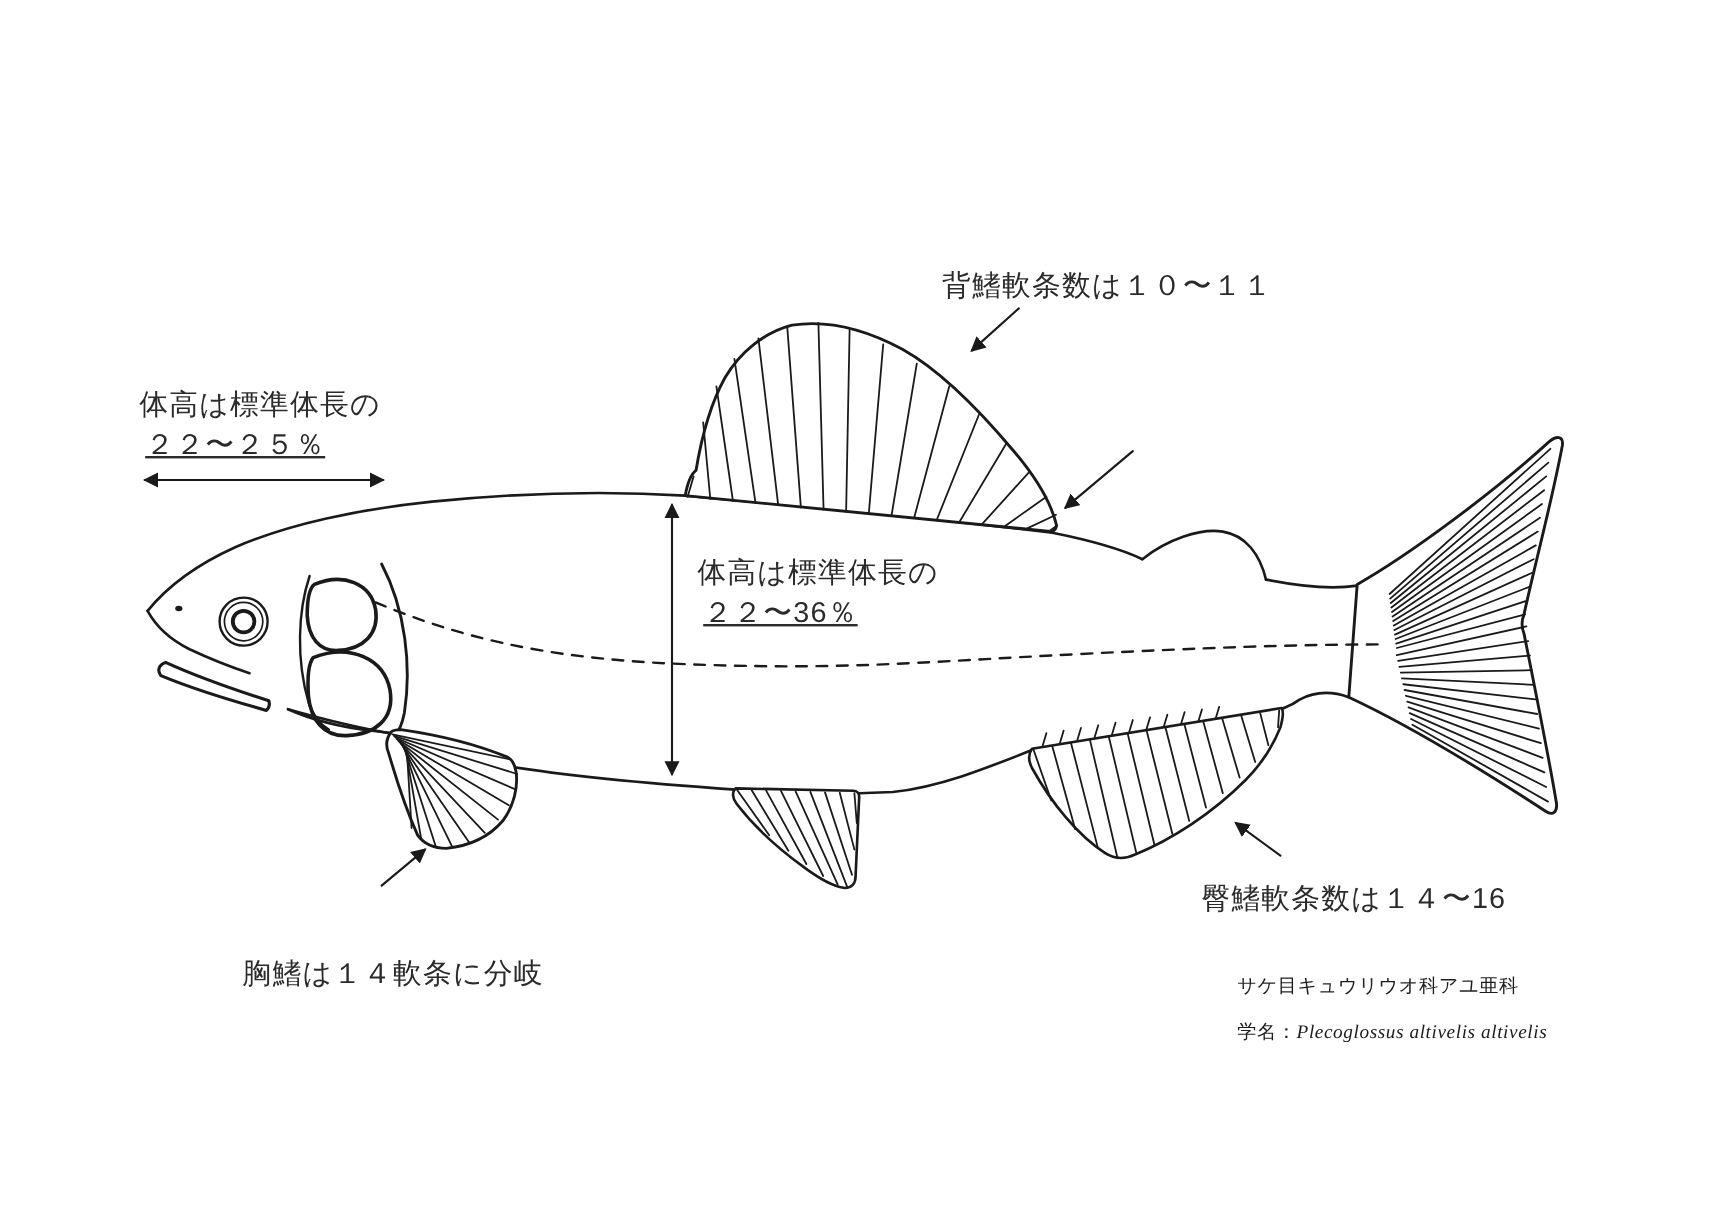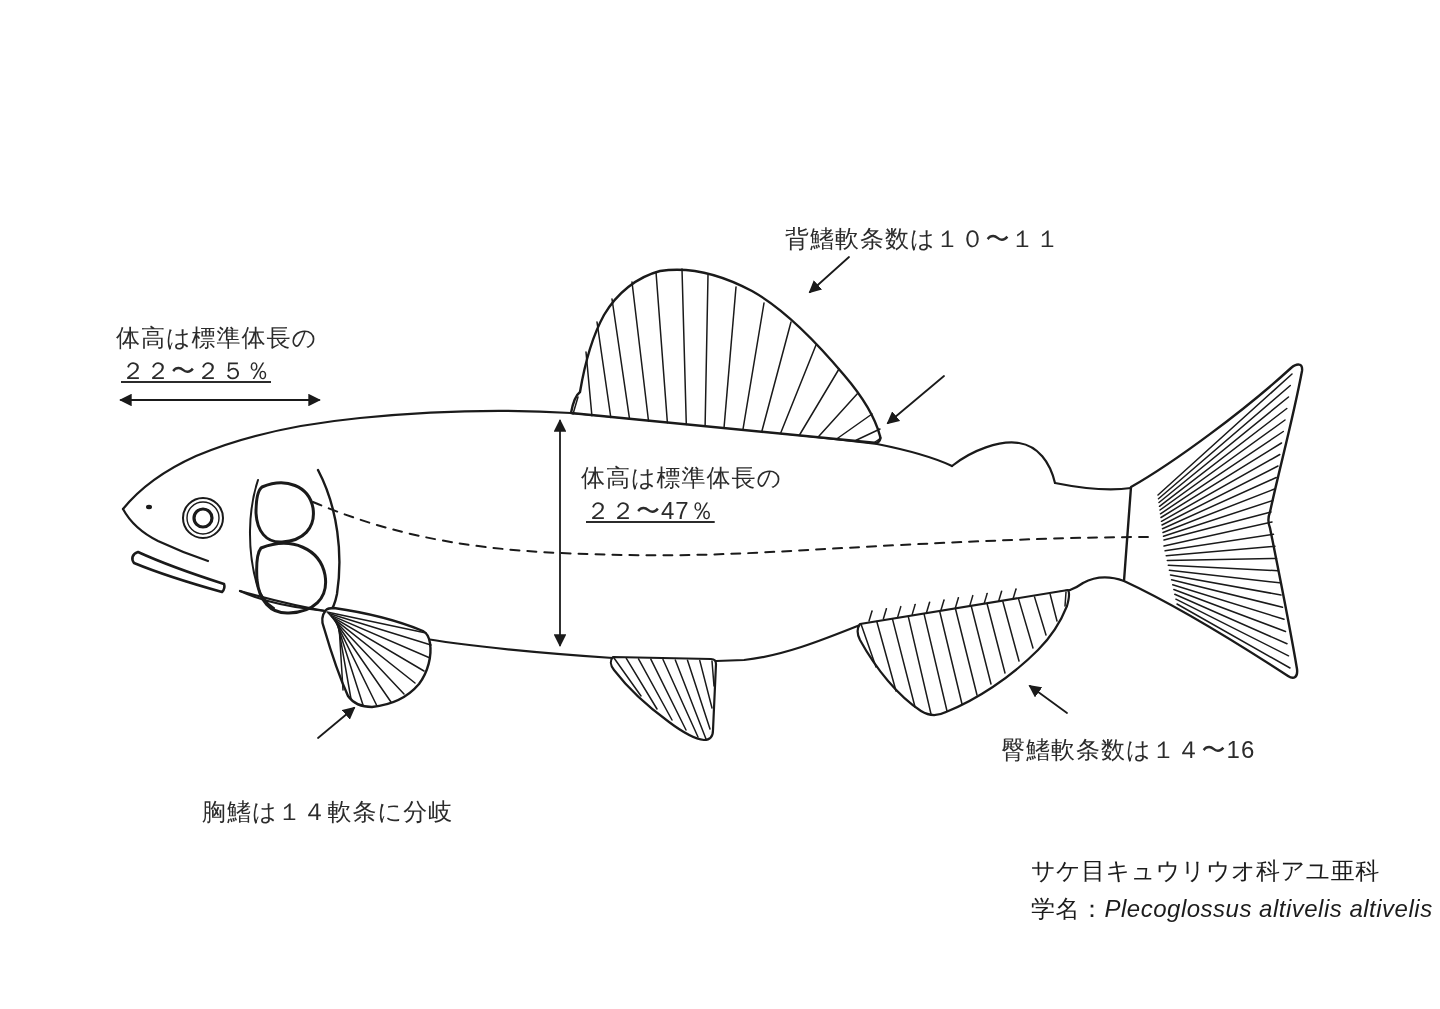--- a/index.html
+++ b/index.html
@@ -7,22 +7,22 @@
     position:relative;width:1440px;height:1009px;background:#ffffff;overflow:hidden;
     font-family:"Liberation Sans", sans-serif;color:#222;
   }
   #fish-svg{position:absolute;left:0;top:0;}
   .anno{
     position:absolute;font-size:24px;line-height:33px;color:#2b2b2b;
     letter-spacing:1px;white-space:nowrap;
   }
   .anno .l2{padding-left:5px;text-decoration:underline;}
   .species-block{
-    position:absolute;left:1031px;top:852px;
-    font-family:Liberation Sans, sans-serif;font-size:24px;line-height:38px;
+    position:absolute;left:1031px;top:804px;
+    font-family:Liberation Serif, serif;font-size:16px;line-height:38px;
     color:#1c1c1c;white-space:nowrap;letter-spacing:0.5px;
   }
   .species-block .sci{font-style:italic;text-align:center;}
 </style>
 </head>
 <body>
 
 <div id="canvas">
 
   <svg id="fish-svg" width="1440" height="1009" viewBox="0 0 1440 1009" fill="none" stroke="#1a1a1a" stroke-width="2.2" stroke-linecap="round" stroke-linejoin="round">
@@ -189,21 +189,21 @@
     <div class="l2">２２〜２５％</div>
   </div>
 
   <div class="anno" style="left:785px;top:222px">
     <div>背鰭軟条数は１０〜１１</div>
   </div>
 
 
   <div class="anno" style="left:581px;top:461px">
     <div>体高は標準体長の</div>
-    <div class="l2">２２〜47％</div>
+    <div class="l2">２２〜36％</div>
   </div>
 
   <div class="anno" style="left:202px;top:795px">
     <div>胸鰭は１４軟条に分岐</div>
   </div>
 
   <div class="anno" style="left:1001px;top:733px">
     <div>臀鰭軟条数は１４〜16</div>
   </div>
 

